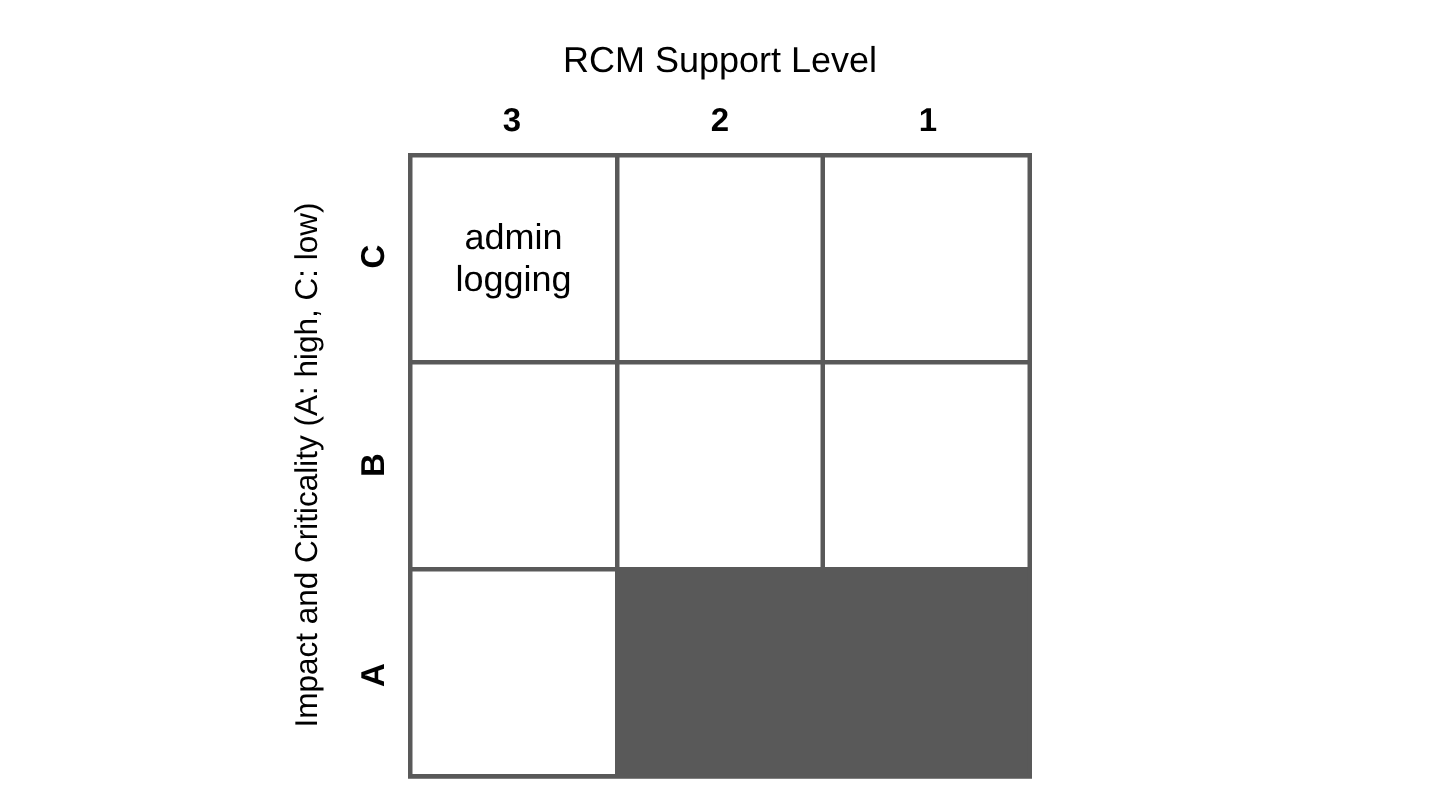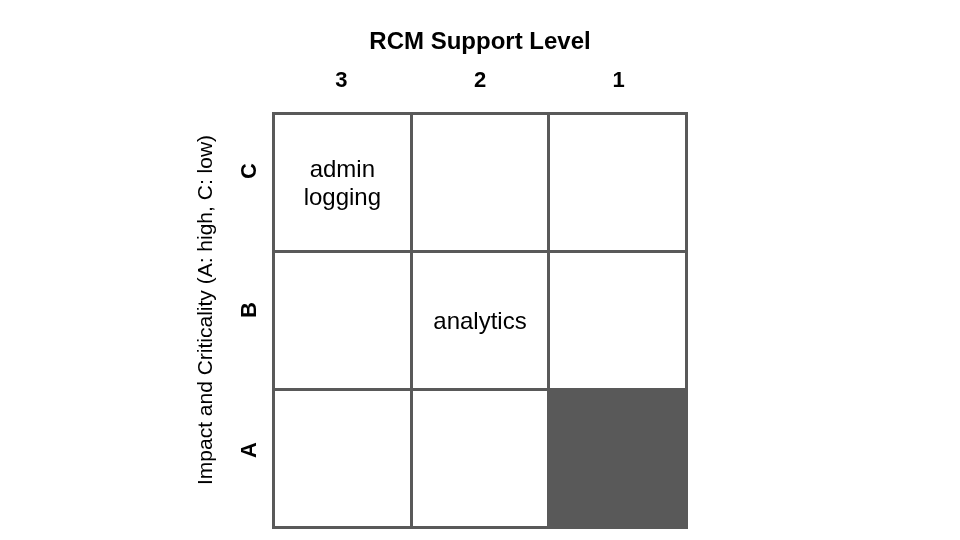--- a/index.html
+++ b/index.html
@@ -23,21 +23,21 @@
   }
   .matrix-title {
     position: absolute;
     left: 272px;
     top: 27px;
     width: 416px;
     height: 28px;
     line-height: 28px;
     text-align: center;
     font-size: 24px;
-    font-weight: 700;
+    font-weight: 400;
   }
   .col-headers {
     position: absolute;
     left: 272px;
     top: 66px;
     width: 416px;
     height: 28px;
     display: flex;
   }
   .col-header {
@@ -77,21 +77,21 @@
     font-size: 22px;
     font-weight: 700;
     display: block;
   }
   .row-label.row-c { top: 171px; }
   .row-label.row-b { top: 310px; }
   .row-label.row-a { top: 450px; }
   .matrix-grid {
     position: absolute;
     left: 272px;
-    top: 112px;
+    top: 102px;
     width: 416px;
     height: 417px;
     border: 3px solid var(--grid-line);
     background: var(--grid-line);
     display: grid;
     grid-template-columns: 1fr 1fr 1fr;
     grid-template-rows: 1fr 1fr 1fr;
     gap: 3px;
   }
   .matrix-cell {
@@ -132,19 +132,18 @@
   <div class="row-label row-a">
     <span>A</span>
   </div>
 
   <div class="matrix-grid">
     <div class="matrix-cell">admin
 logging</div>
     <div class="matrix-cell"></div>
     <div class="matrix-cell"></div>
     <div class="matrix-cell"></div>
-    <div class="matrix-cell">analytics</div>
     <div class="matrix-cell"></div>
     <div class="matrix-cell"></div>
     <div class="matrix-cell"></div>
   </div>
 
 </div>
 
 </body></html>

